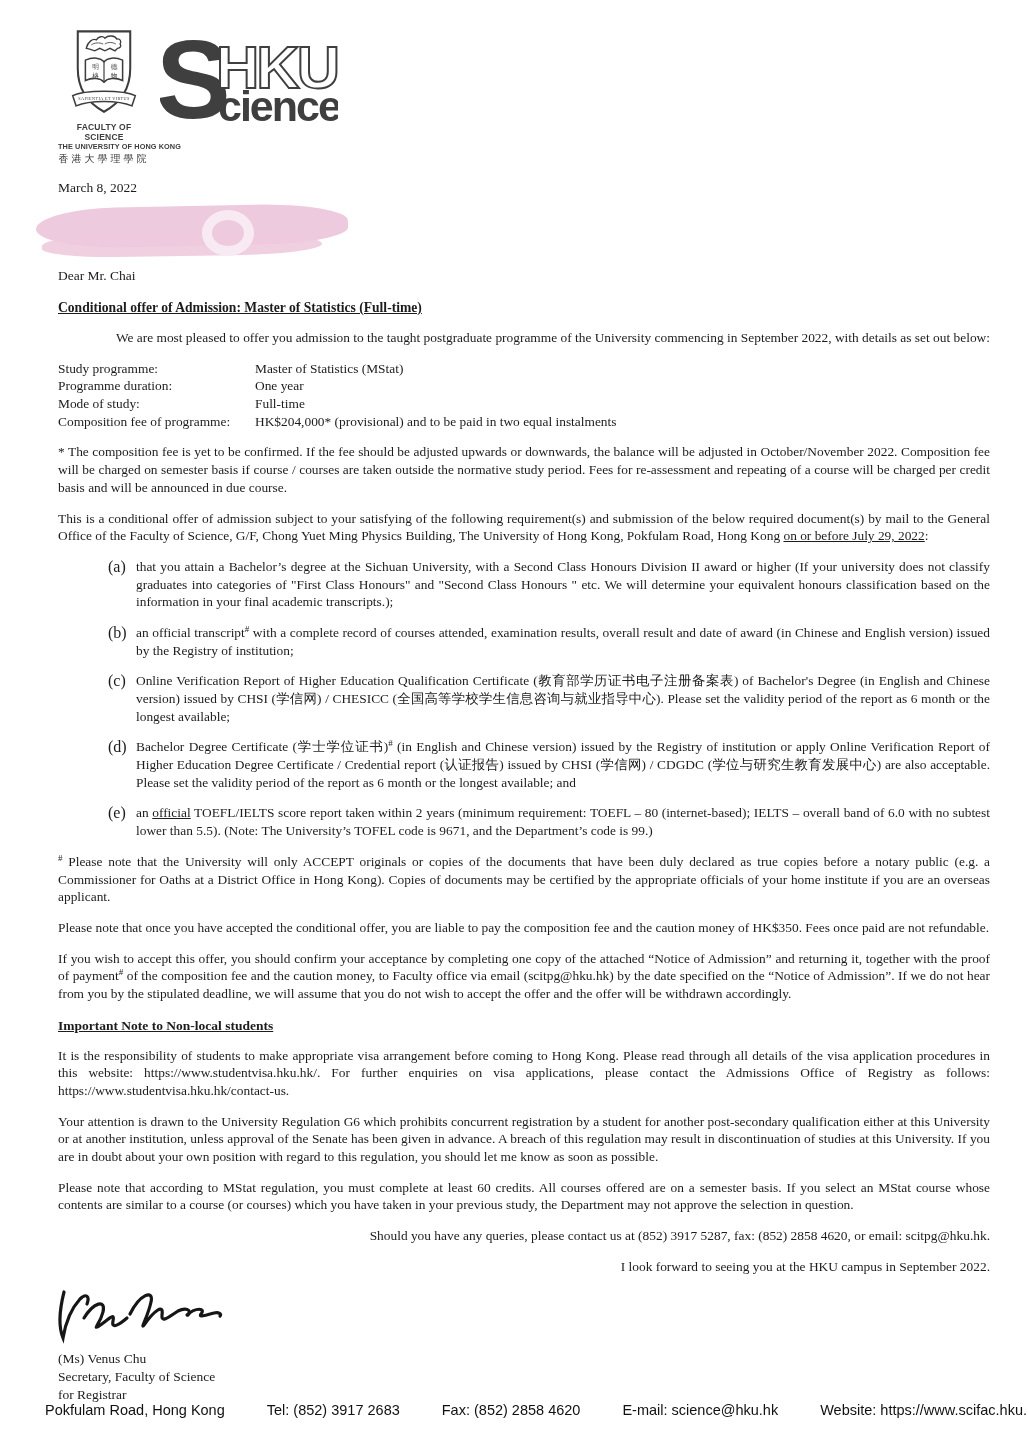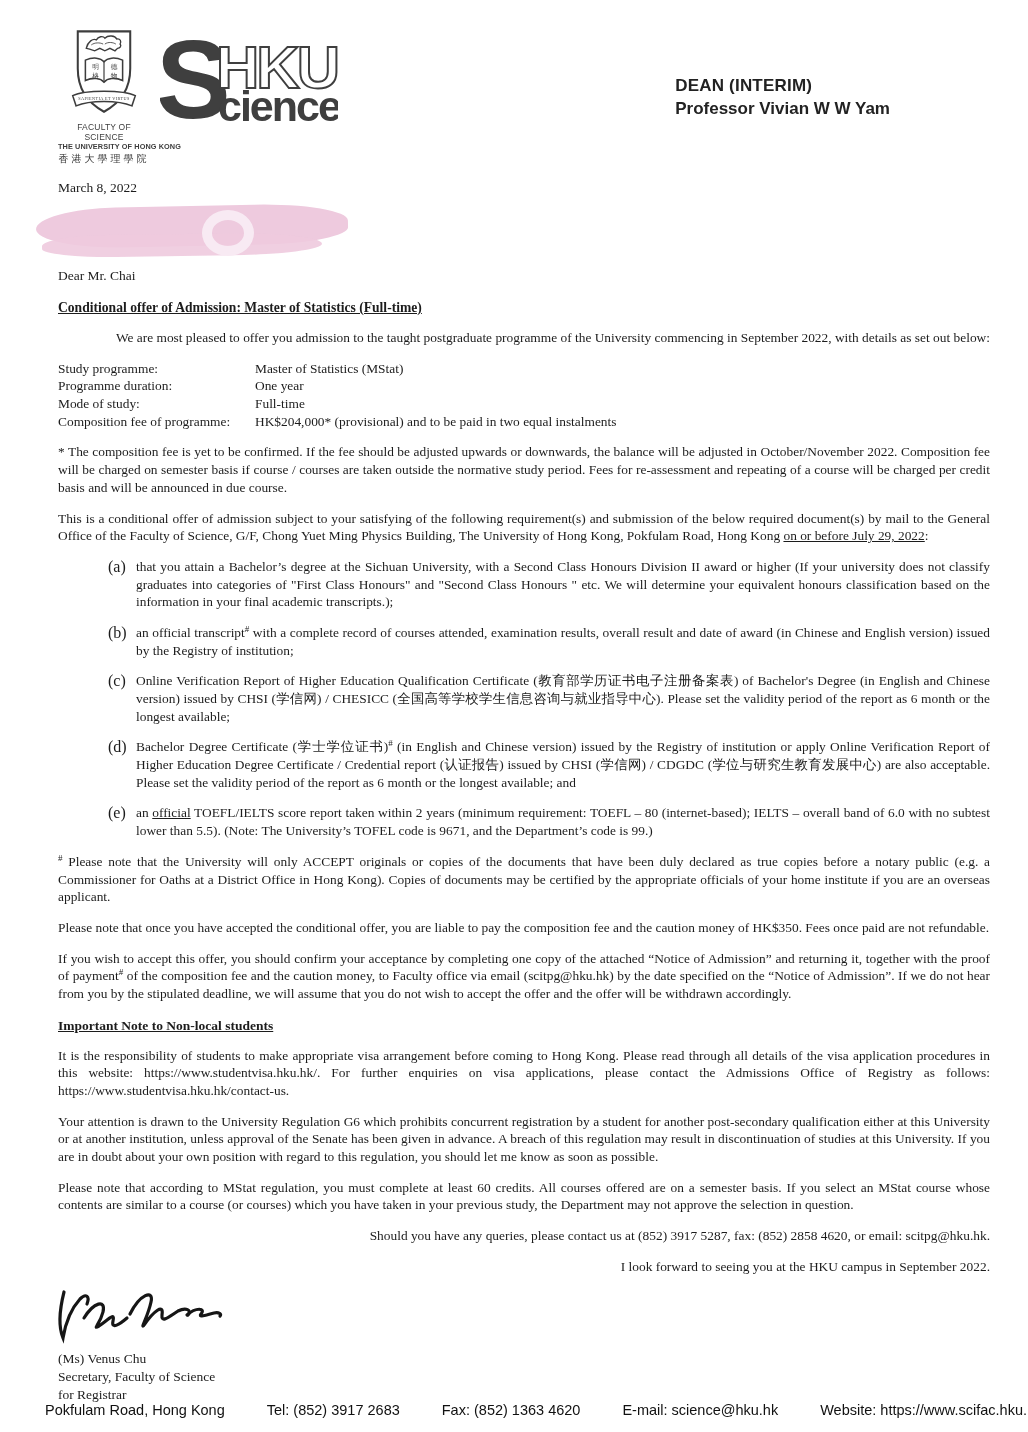--- a/index.html
+++ b/index.html
@@ -11,21 +11,21 @@
     position:relative;
     overflow:hidden;
   }
   .page { padding:28px 38px 0 58px; height:1432px; position:relative; }
 
   
   .header { display:flex; justify-content:space-between; align-items:flex-start; }
   .brand { display:flex; align-items:flex-start; gap:10px; }
   .crest { width:92px; text-align:center; }
   .crest-lines { margin-top:2px; font-family:"Liberation Sans", sans-serif; color:#3d3d3d; }
-  .crest-l1 { font-size:8.5px; font-weight:normal; letter-spacing:.2px; }
+  .crest-l1 { font-size:8.5px; font-weight:bold; letter-spacing:.2px; }
   .crest-l2 { font-size:7.3px; font-weight:bold; letter-spacing:.1px; white-space:nowrap; }
   .crest-l3 { font-size:10px; letter-spacing:3px; margin-top:1px; }
   .logo-svg { margin-top:4px; }
 
   .dean-block { margin-top:48px; margin-right:100px; font-family:"Liberation Sans", sans-serif; font-weight:bold; color:#222; }
   .dean-title { font-size:17px; letter-spacing:.2px; }
   .dean-name  { font-size:17px; margin-top:3px; }
 
   
   .date { margin-top:14px; font-size:13.5px; }
@@ -104,24 +104,20 @@
         </div>
       </div>
 
       <svg class="logo-svg" width="178" height="92" viewBox="0 0 178 92">
         <text x="-4" y="86" font-family="Liberation Sans, sans-serif" font-weight="bold" font-size="112" fill="#3f3f3f">S</text>
         <text x="56" y="56" font-family="Liberation Sans, sans-serif" font-weight="bold" font-size="60" fill="#ffffff" stroke="#3f3f3f" stroke-width="2" letter-spacing="-3">HKU</text>
         <text x="58" y="89" font-family="Liberation Sans, sans-serif" font-weight="bold" font-size="43" fill="#3f3f3f" letter-spacing="-2">cience</text>
       </svg>
     </div>
 
-    <div class="dean-block">
-      <div class="dean-title">DEAN (INTERIM)</div>
-      <div class="dean-name">Professor Vivian W W Yam</div>
-    </div>
   </div>
 
   
   <div class="date">March 8, 2022</div>
 
   <div class="redaction-zone">
     <span class="hidden-text">Application</span>
     <div class="blob blob-a"></div>
     <div class="blob blob-b"></div>
     <div class="blob-ring"></div>
@@ -217,18 +213,18 @@
   </div>
 
   
 
   
 
   
   <div class="footer">
     <span>Pokfulam Road, Hong Kong</span>
     <span>Tel: (852) 3917 2683</span>
-    <span>Fax: (852) 1363 4620</span>
+    <span>Fax: (852) 2858 4620</span>
     <span>E-mail: science@hku.hk</span>
     <span>Website: https://www.scifac.hku.hk/</span>
   </div>
 
 </div>
 
 </body></html>

